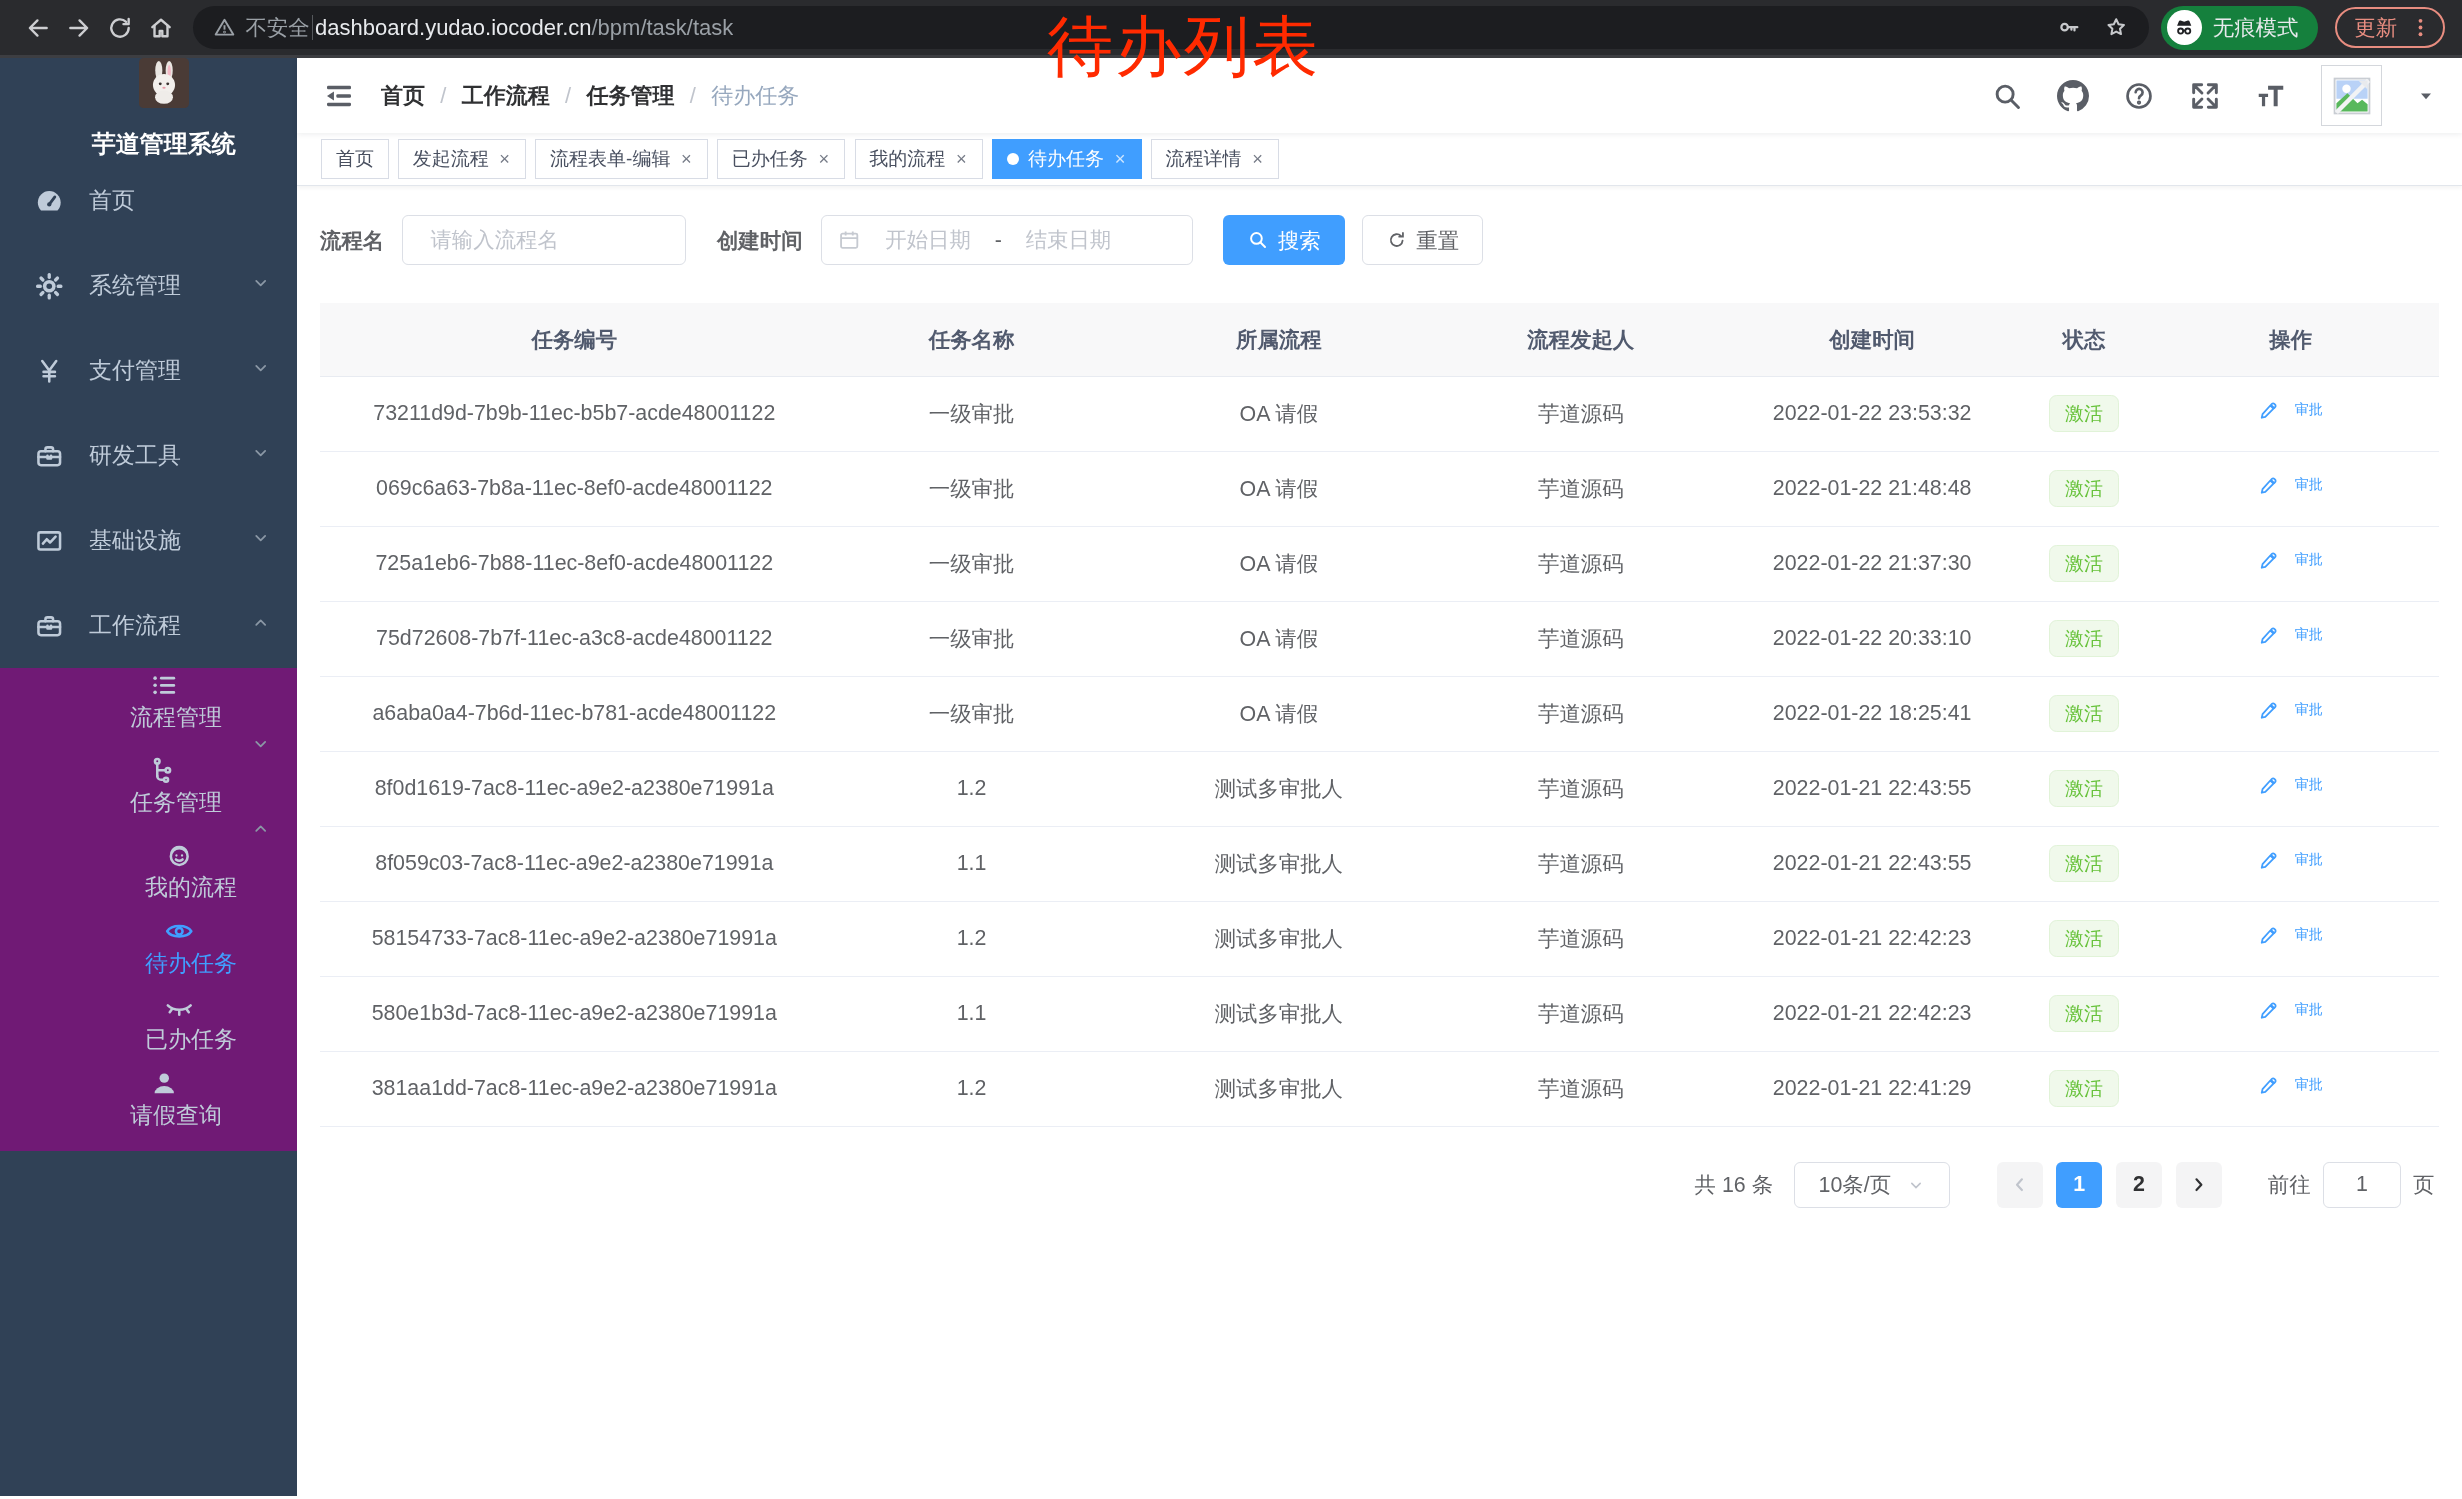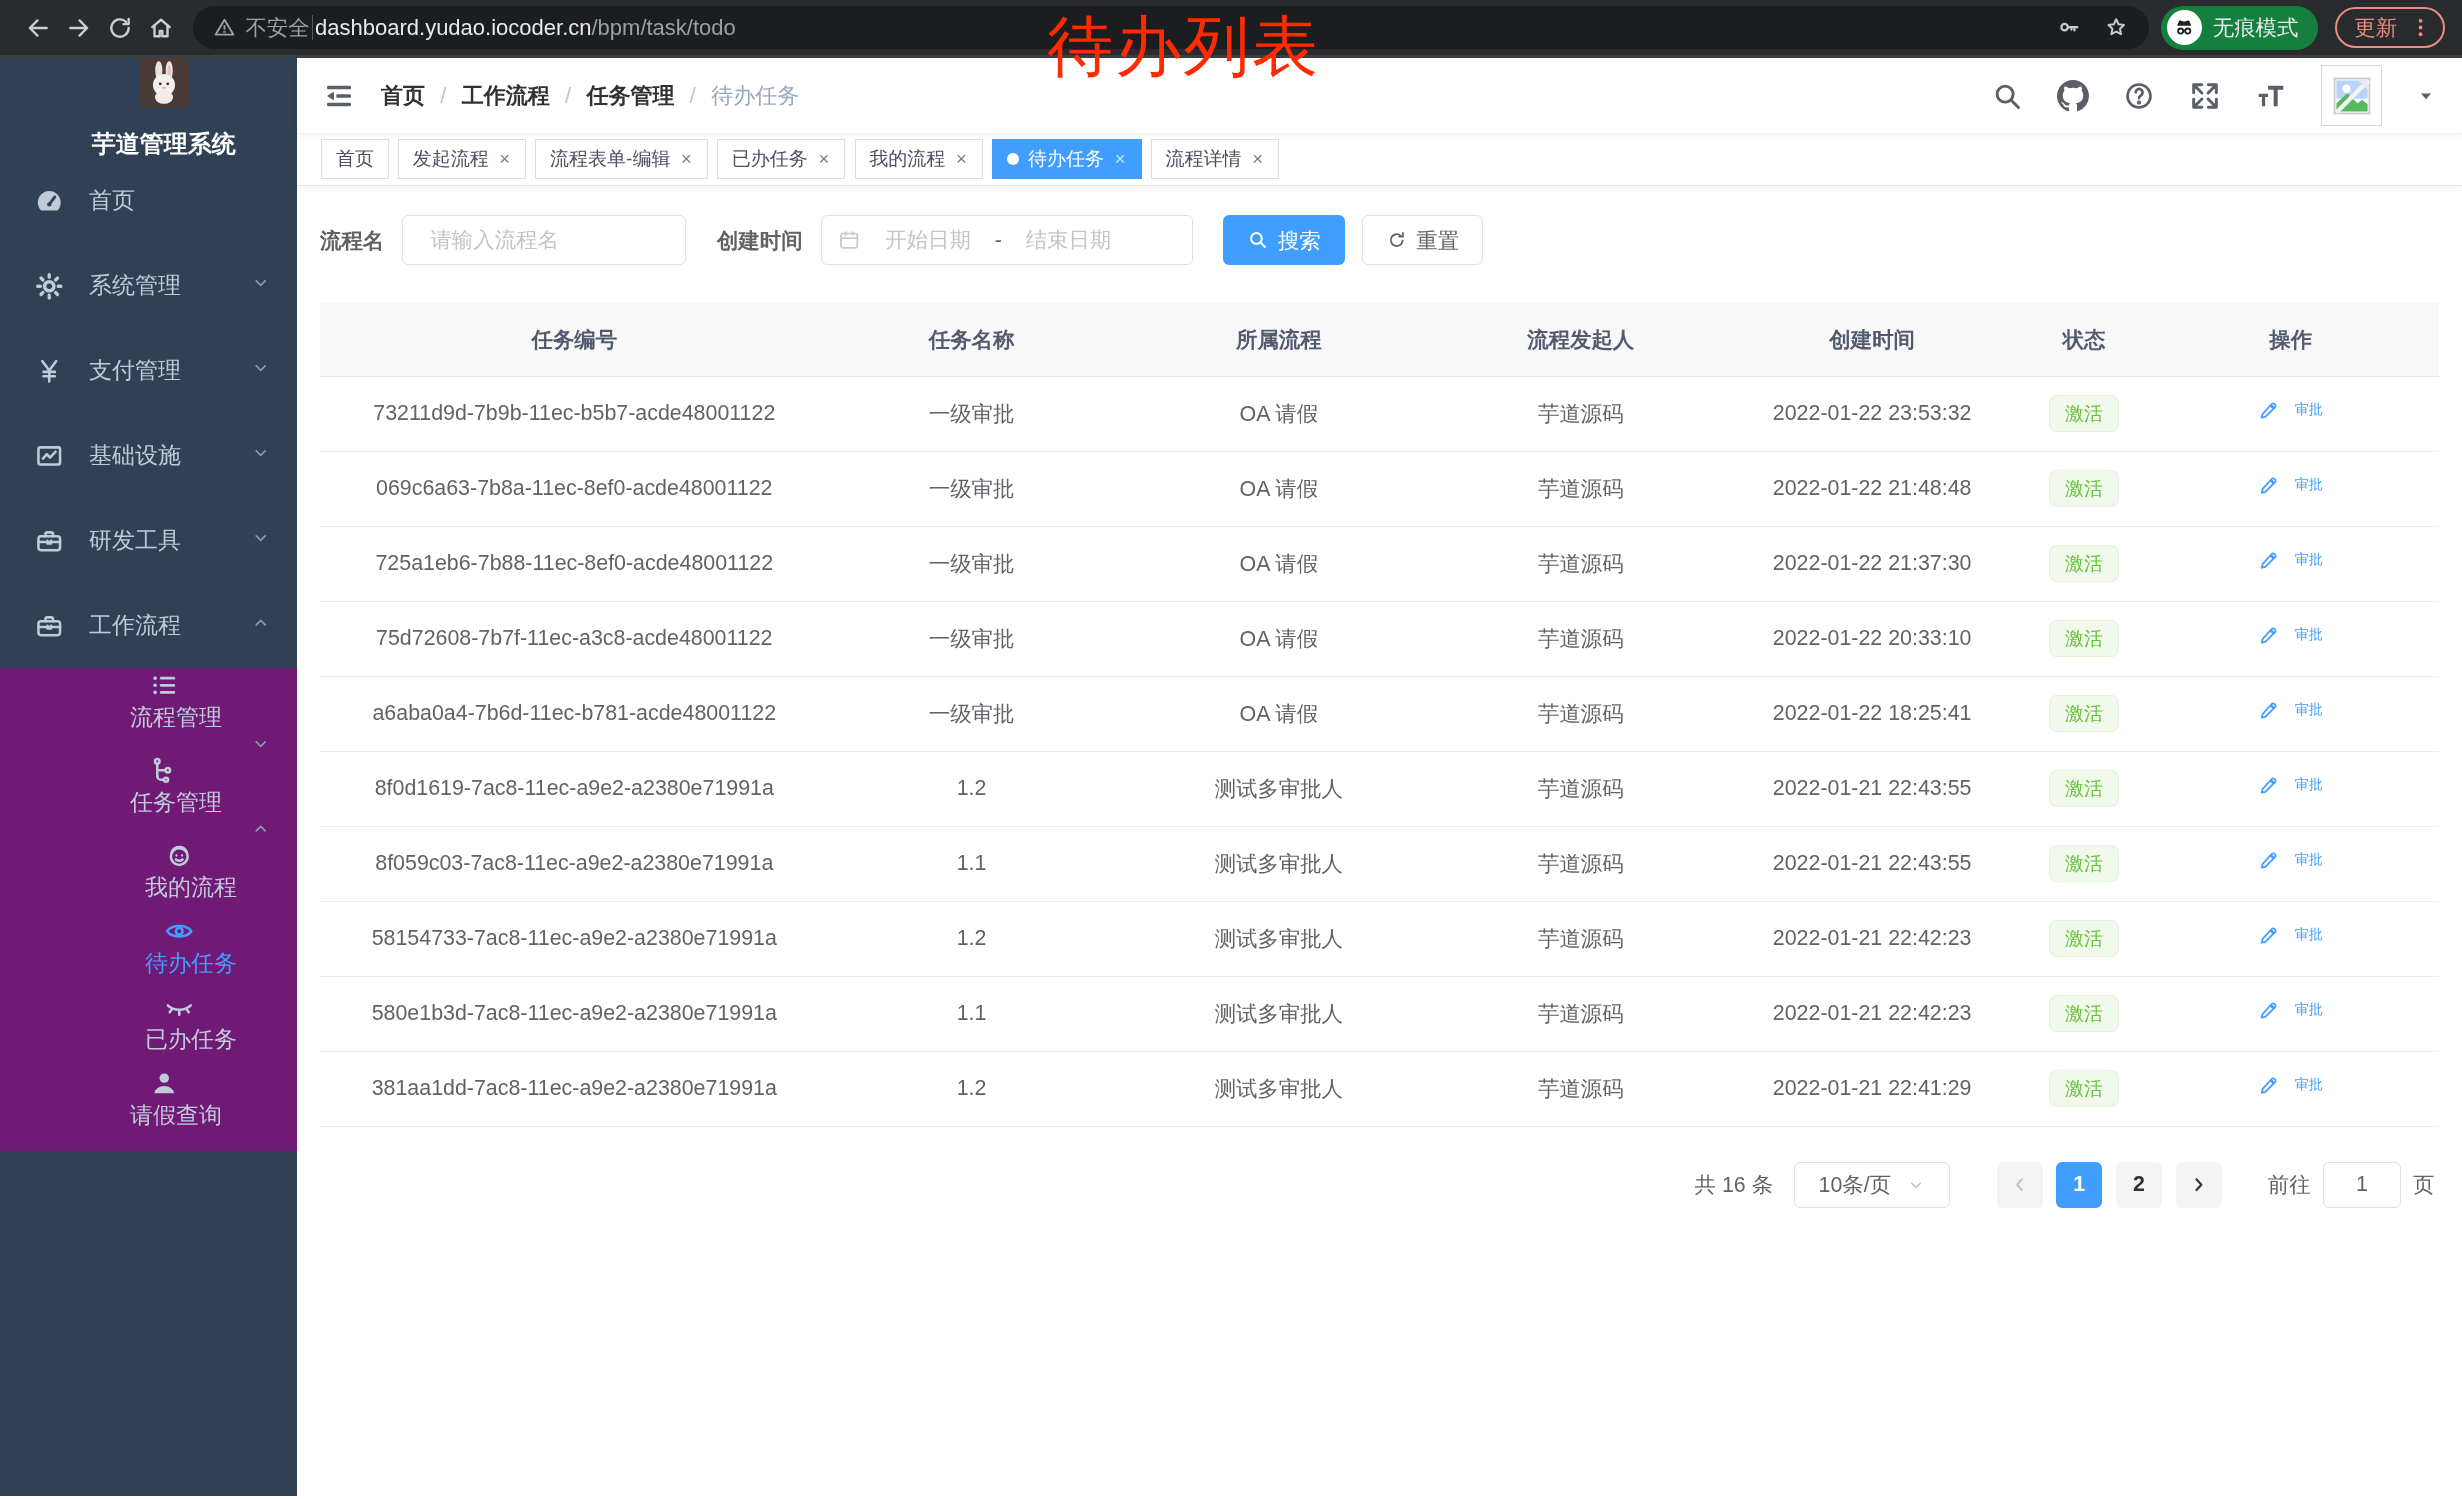--- a/index.html
+++ b/index.html
@@ -174,21 +174,21 @@
     <div class="omnibox">
       <span class="sec-chip">
         <svg viewBox="0 0 24 24" fill="none" stroke="currentColor" stroke-width="2" stroke-linejoin="round">
             <path d="M12 4 21.2 19.4H2.8z"></path>
             <path d="M12 9.6v4.6"></path>
             <circle cx="12" cy="16.8" r="0.4" fill="currentColor"></circle>
           </svg>
         <span>不安全</span>
       </span>
       <span class="vdiv"></span>
-      <span class="url"><span>dashboard.yudao.iocoder.cn</span><span class="path">/bpm/task/todo</span></span>
+      <span class="url"><span>dashboard.yudao.iocoder.cn</span><span class="path">/bpm/task/task</span></span>
       <span class="omni-right">
         <svg viewBox="0 0 24 24" fill="none" stroke="currentColor" stroke-width="2.2" stroke-linecap="round">
             <circle cx="7.5" cy="12" r="3.2"></circle>
             <path d="M10.7 12H20M17.2 12v3.2M14.2 12v2.4"></path>
           </svg>
         <svg viewBox="0 0 24 24" fill="none" stroke="currentColor" stroke-width="2" stroke-linejoin="round">
             <path d="M12 4.2l2.35 4.95 5.25.72-3.86 3.7.98 5.23L12 16.3l-4.72 2.5.98-5.23-3.86-3.7 5.25-.72z"></path>
           </svg>
       </span>
     </div>
@@ -286,43 +286,43 @@
             <span class="chev"><svg viewBox="0 0 24 24">
                 <g fill="none" stroke="currentColor" stroke-width="2" stroke-linecap="round" stroke-linejoin="round">
                   <path d="M7 10l5 5 5-5"></path>
                 </g>
               </svg></span>
           </div>
           <div class="menu-item lvl0">
             <span class="m-ic">
               <svg viewBox="0 0 24 24">
                 <g fill="none" stroke="currentColor" stroke-width="2" stroke-linecap="round" stroke-linejoin="round">
-                  <rect x="3.5" y="5" width="17" height="13.5" rx="1.5"></rect>
-                  <path d="M7 13.8 10 10.4l2.6 2.6 4.4-4.6"></path>
-                </g>
-              </svg>
-            </span>
-            <span class="mlabel">基础设施</span>
-            <span class="chev"><svg viewBox="0 0 24 24">
-                <g fill="none" stroke="currentColor" stroke-width="2" stroke-linecap="round" stroke-linejoin="round">
-                  <path d="M7 10l5 5 5-5"></path>
-                </g>
-              </svg></span>
-          </div>
-          <div class="menu-item lvl0">
-            <span class="m-ic">
-              <svg viewBox="0 0 24 24">
-                <g fill="none" stroke="currentColor" stroke-width="2" stroke-linecap="round" stroke-linejoin="round">
                   <rect x="3.5" y="8" width="17" height="11" rx="2"></rect>
                   <path d="M9 8V6.6A1.6 1.6 0 0 1 10.6 5h2.8A1.6 1.6 0 0 1 15 6.6V8"></path>
                   <path d="M3.5 12.6h17M10.6 11.6v2.2h2.8v-2.2"></path>
                 </g>
               </svg>
             </span>
             <span class="mlabel">研发工具</span>
+            <span class="chev"><svg viewBox="0 0 24 24">
+                <g fill="none" stroke="currentColor" stroke-width="2" stroke-linecap="round" stroke-linejoin="round">
+                  <path d="M7 10l5 5 5-5"></path>
+                </g>
+              </svg></span>
+          </div>
+          <div class="menu-item lvl0">
+            <span class="m-ic">
+              <svg viewBox="0 0 24 24">
+                <g fill="none" stroke="currentColor" stroke-width="2" stroke-linecap="round" stroke-linejoin="round">
+                  <rect x="3.5" y="5" width="17" height="13.5" rx="1.5"></rect>
+                  <path d="M7 13.8 10 10.4l2.6 2.6 4.4-4.6"></path>
+                </g>
+              </svg>
+            </span>
+            <span class="mlabel">基础设施</span>
             <span class="chev"><svg viewBox="0 0 24 24">
                 <g fill="none" stroke="currentColor" stroke-width="2" stroke-linecap="round" stroke-linejoin="round">
                   <path d="M7 10l5 5 5-5"></path>
                 </g>
               </svg></span>
           </div>
           <div class="menu-item lvl0">
             <span class="m-ic">
               <svg viewBox="0 0 24 24">
                 <g fill="none" stroke="currentColor" stroke-width="2" stroke-linecap="round" stroke-linejoin="round">

